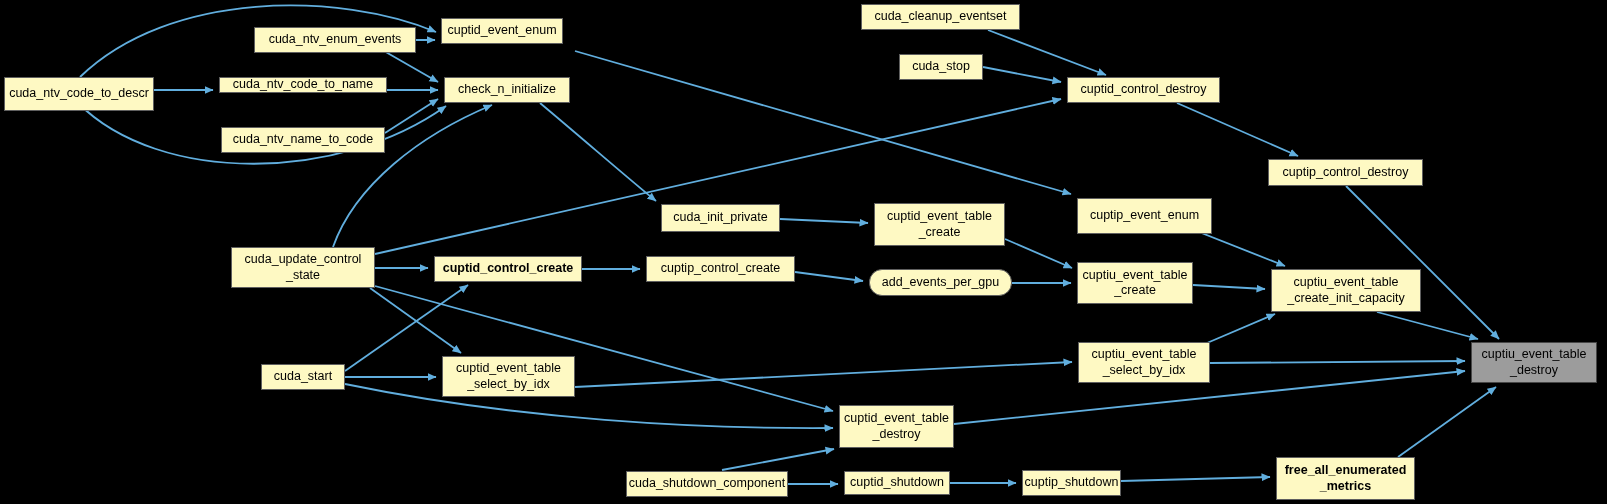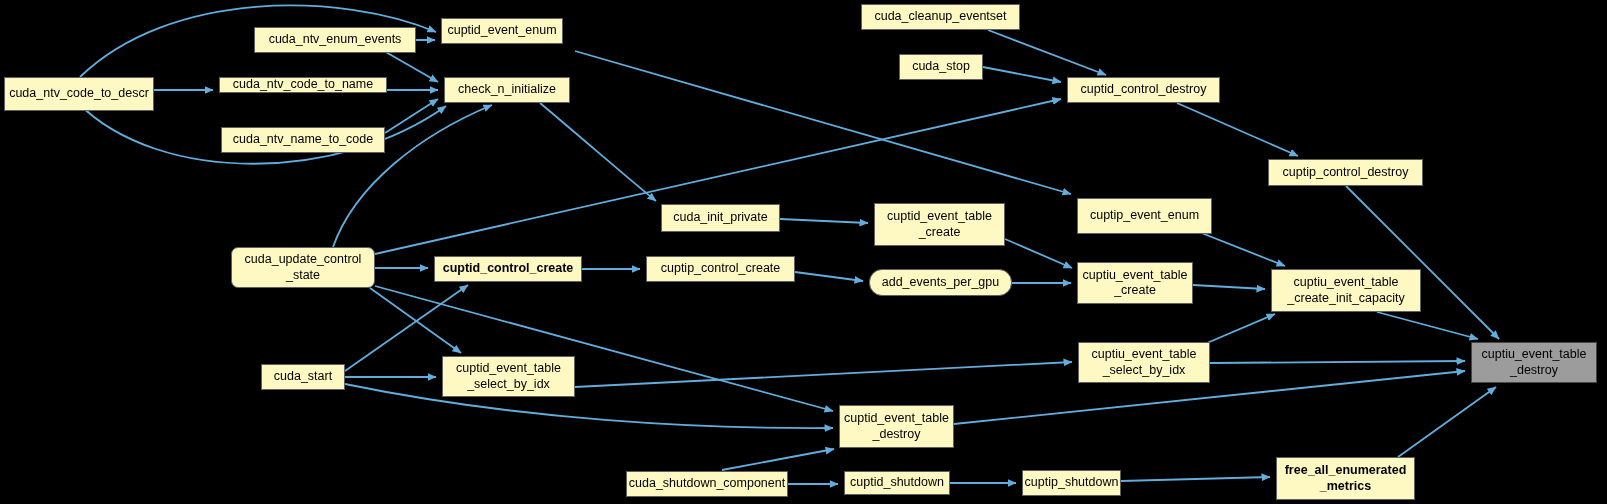--- a/index.html
+++ b/index.html
@@ -72,21 +72,21 @@
       <div class="node" style="left: 441px; top: 10px; width: 122px; height: 26px; margin-top: 8px;">cuptid_event_enum</div>
       <div class="node" style="left: 444px; top: 77px; width: 126px; height: 26px;">check_n_initialize</div>
       <div class="node" style="left: 861px; top: 4px; width: 159px; height: 26px;">cuda_cleanup_eventset</div>
       <div class="node" style="left: 899px; top: 54px; width: 84px; height: 26px;">cuda_stop</div>
       <div class="node" style="left: 1067px; top: 77px; width: 153px; height: 26px;">cuptid_control_destroy</div>
       <div class="node" style="left: 1268px; top: 159px; width: 155px; height: 27px;">cuptip_control_destroy</div>
       <div class="node" style="left: 1077px; top: 186px; width: 135px; height: 36px; margin-top: 12px;">cuptip_event_enum</div>
       <div class="node" style="left: 661px; top: 204px; width: 119px; height: 28px;">cuda_init_private</div>
       <div class="node" style="left: 874px; top: 203px; width: 131px; height: 43px;">cuptid_event_table
 _create</div>
-      <div class="node" style="left: 231px; top: 247px; width: 144px; height: 41px; border-radius: 7px;">cuda_update_control
+      <div class="node" style="left: 231px; top: 247px; width: 144px; height: 41px;">cuda_update_control
 _state</div>
       <div class="node" style="left: 434px; top: 256px; width: 148px; height: 26px; font-weight: bold;">cuptid_control_create</div>
       <div class="node" style="left: 646px; top: 256px; width: 149px; height: 26px;">cuptip_control_create</div>
       <div class="node" style="left: 869px; top: 269px; width: 143px; height: 27px; border-radius: 13px;">add_events_per_gpu</div>
       <div class="node" style="left: 1077px; top: 262px; width: 116px; height: 42px;">cuptiu_event_table
 _create</div>
       <div class="node" style="left: 1271px; top: 269px; width: 150px; height: 43px;">cuptiu_event_table
 _create_init_capacity</div>
       <div class="node highlight" style="left: 1471px; top: 342px; width: 126px; height: 41px;">cuptiu_event_table
 _destroy</div>

